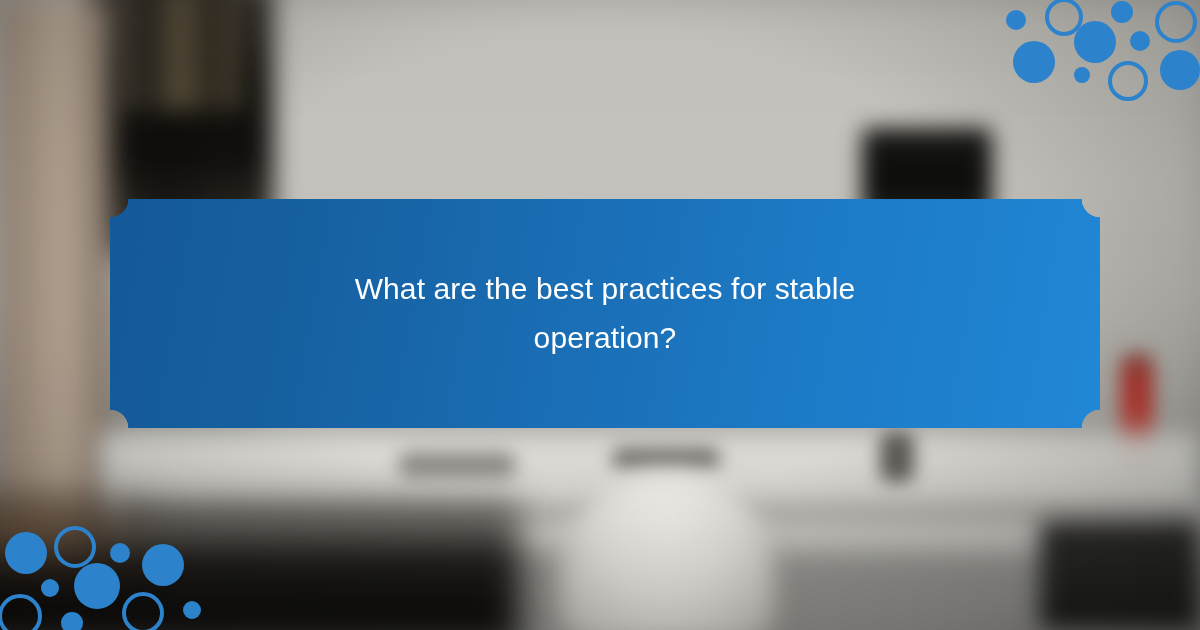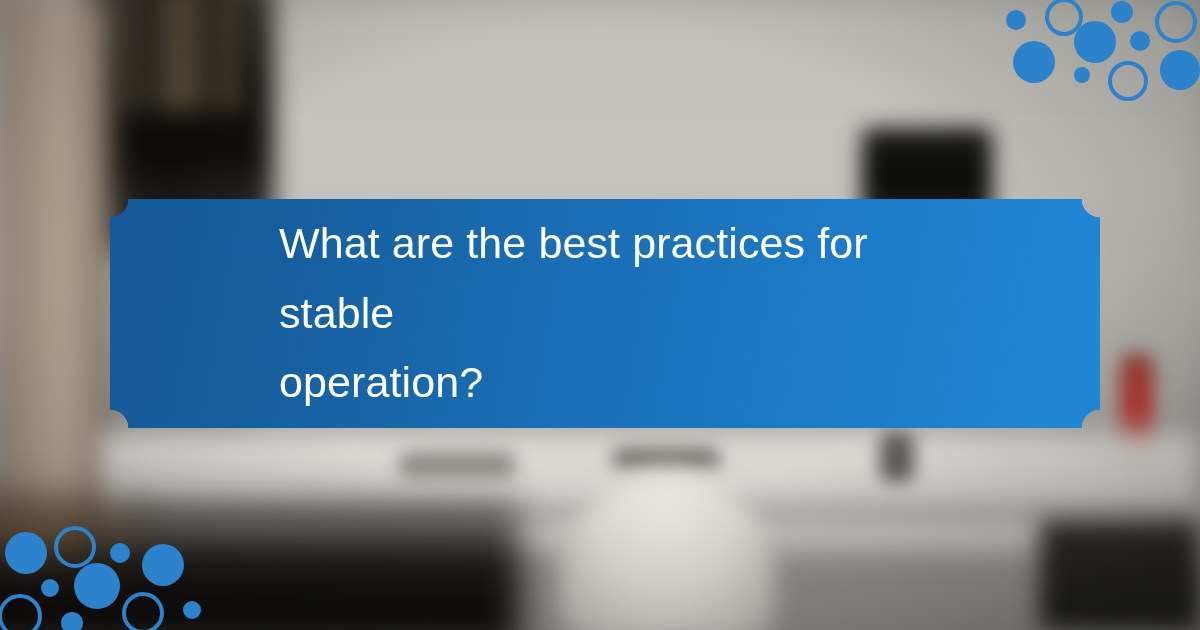--- a/index.html
+++ b/index.html
@@ -170,24 +170,24 @@
     mask-image:
        radial-gradient(circle 18px at 0 0,     transparent 0 18px, #000 18.6px),
        radial-gradient(circle 18px at 100% 0,  transparent 0 18px, #000 18.6px),
        radial-gradient(circle 18px at 0 100%,  transparent 0 18px, #000 18.6px),
        radial-gradient(circle 18px at 100% 100%, transparent 0 18px, #000 18.6px);
     mask-composite:intersect;
   }
 
   #banner-text {
     color:#ffffff;
-    font-size:43px;
+    font-size:30px;
     line-height:1.62;
     font-weight:400;
-    text-align:left;
+    text-align:center;
     letter-spacing:.1px;
     max-width:700px;
     padding:0 24px;
   }
 </style>
 </head>
 <body>
 
 <div id="stage">
 

